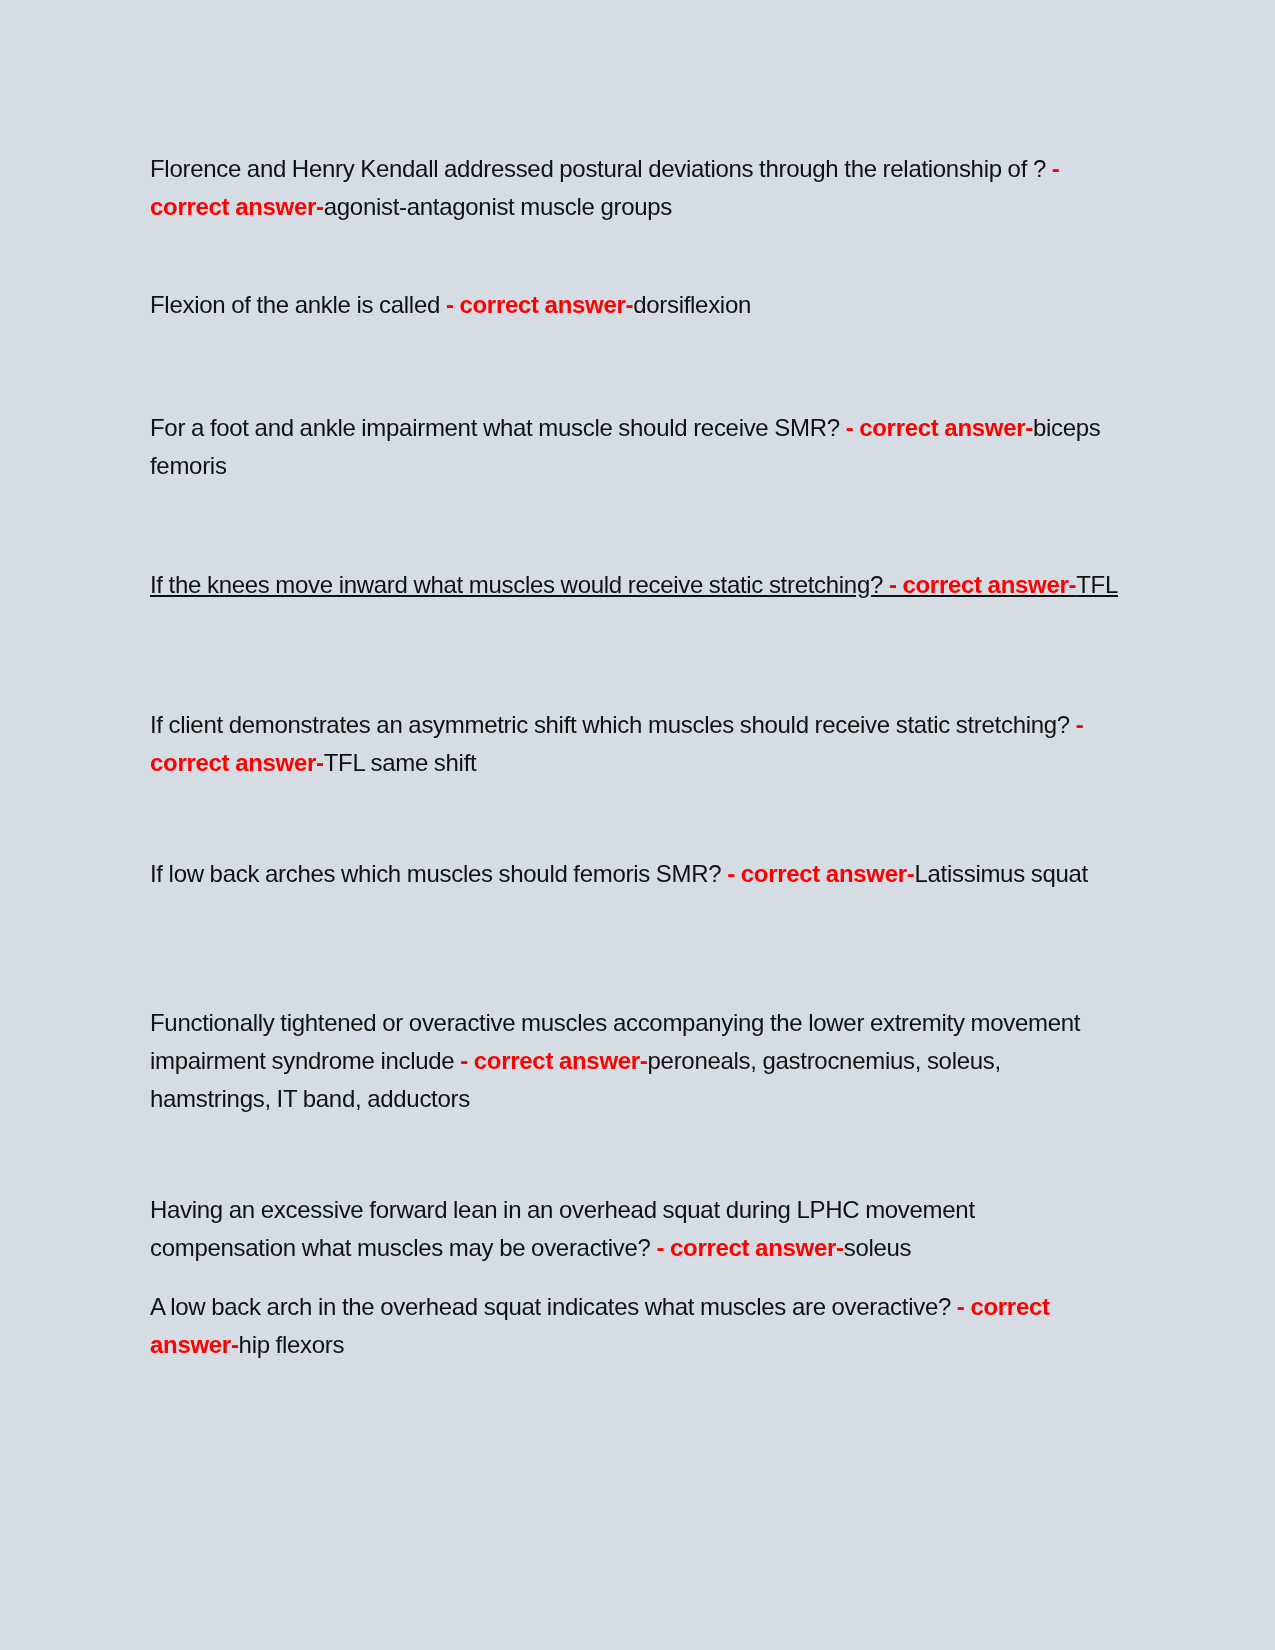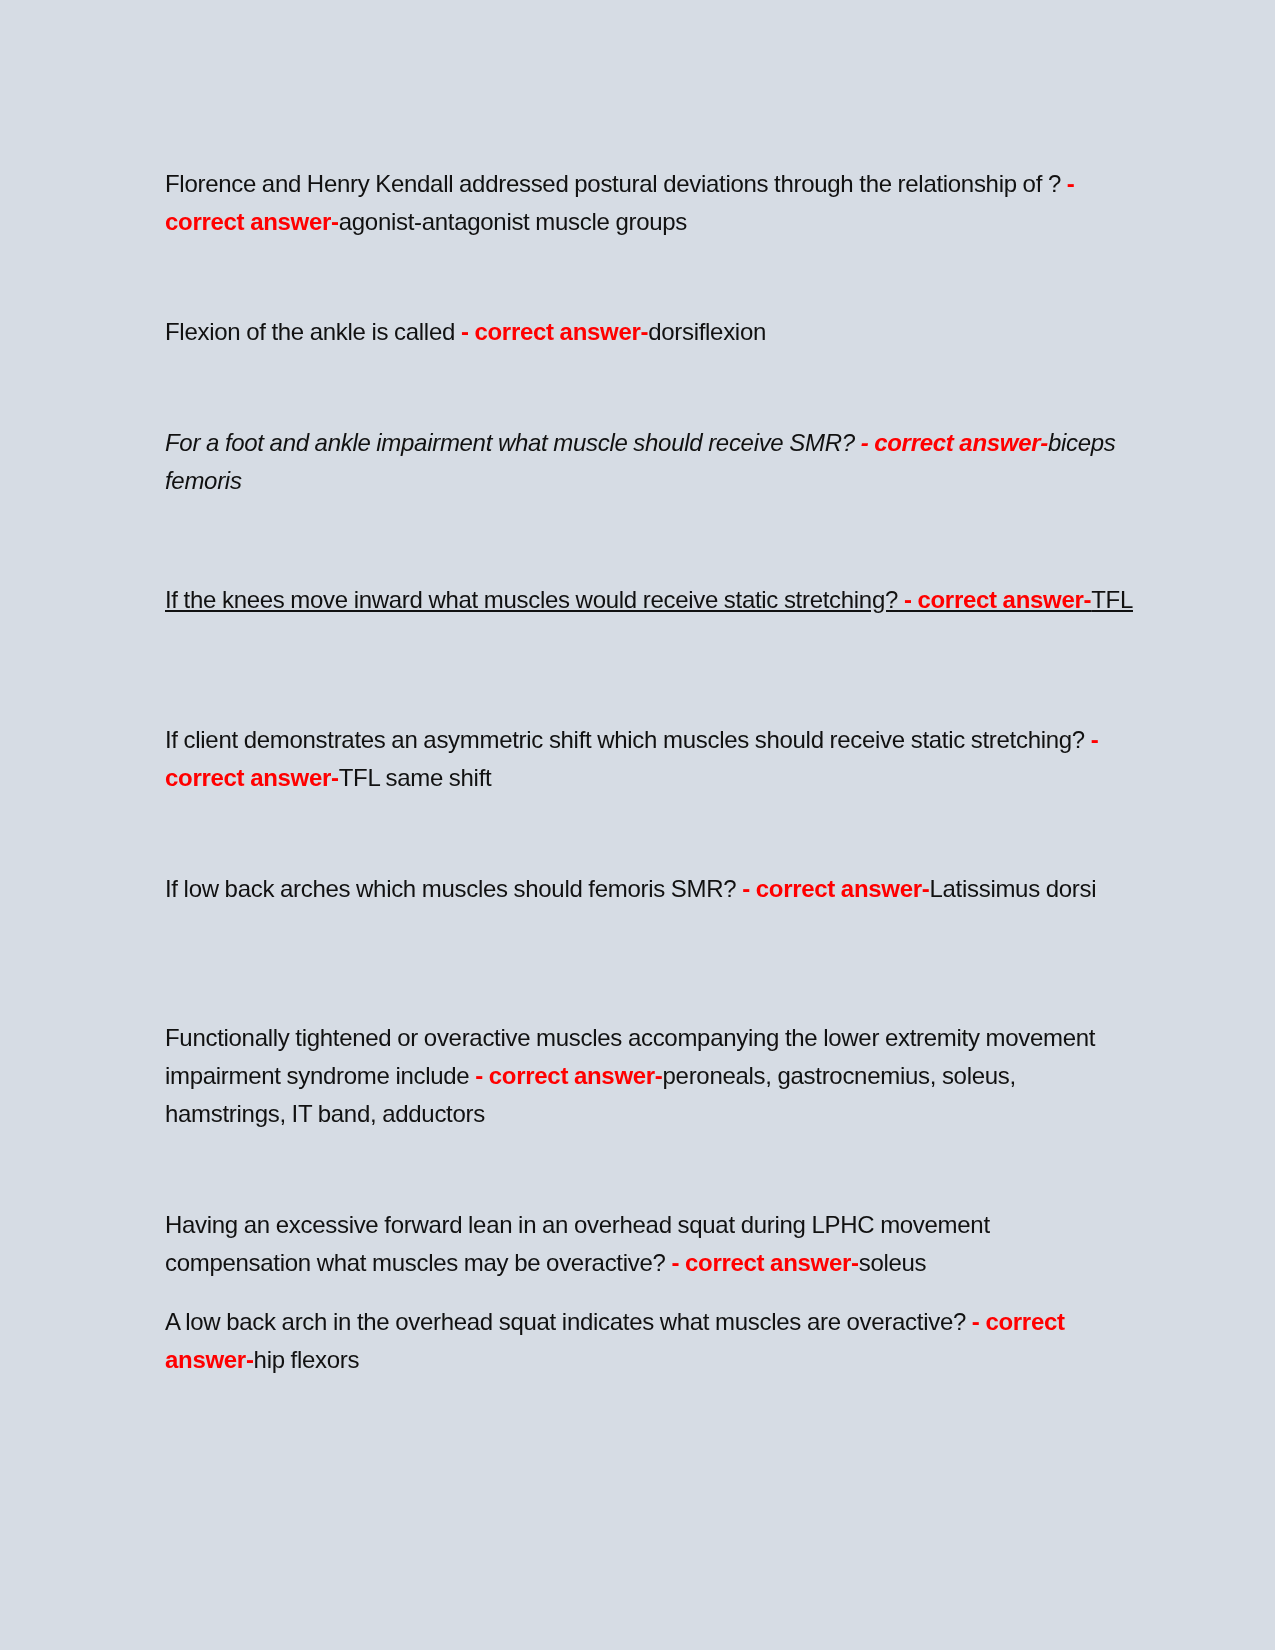--- a/index.html
+++ b/index.html
@@ -22,54 +22,54 @@
       width: 970px;
     }
     .qa {
       position: absolute;
       left: 0;
       width: 970px;
       font-size: 24px;
       line-height: 38px;
       letter-spacing: -0.3px;
       word-spacing: -0.5px;
-      margin: 15px;
+      margin: 0;
     }
     .marker {
       color: #ff0000;
       font-weight: bold;
     }
   </style>
 </head>
 <body>
 
 <div class="page">
 
   <p class="qa" style="top:0px;">
     <span>Florence and Henry Kendall addressed postural deviations through the relationship of ?</span><span class="marker"> - correct answer-</span><span>agonist-antagonist muscle groups</span>
   </p>
 
-  <p class="qa" style="top:148px;">
+  <p class="qa" style="top:136px;">
     <span>Flexion of the ankle is called</span><span class="marker"> - correct answer-</span><span>dorsiflexion</span>
   </p>
 
-  <p class="qa" style="top:259px;font-style:italic;">
+  <p class="qa" style="top:259px;">
     <span>For a foot and ankle impairment what muscle should receive SMR?</span><span class="marker"> - correct answer-</span><span>biceps femoris</span>
   </p>
 
   <p class="qa" style="top:416px;text-decoration:underline;">
     <span>If the knees move inward what muscles would receive static stretching?</span><span class="marker"> - correct answer-</span><span>TFL</span>
   </p>
 
   <p class="qa" style="top:556px;">
     <span>If client demonstrates an asymmetric shift which muscles should receive static stretching?</span><span class="marker"> - correct answer-</span><span>TFL same shift</span>
   </p>
 
   <p class="qa" style="top:705px;">
-    <span>If low back arches which muscles should femoris SMR?</span><span class="marker"> - correct answer-</span><span>Latissimus dorsi</span>
+    <span>If low back arches which muscles should femoris SMR?</span><span class="marker"> - correct answer-</span><span>Latissimus squat</span>
   </p>
 
   <p class="qa" style="top:854px;">
     <span>Functionally tightened or overactive muscles accompanying the lower extremity movement impairment syndrome include</span><span class="marker"> - correct answer-</span><span>peroneals, gastrocnemius, soleus, hamstrings, IT band, adductors</span>
   </p>
 
   <p class="qa" style="top:1041px;">
     <span>Having an excessive forward lean in an overhead squat during LPHC movement compensation what muscles may be overactive?</span><span class="marker"> - correct answer-</span><span>soleus</span>
   </p>
 

